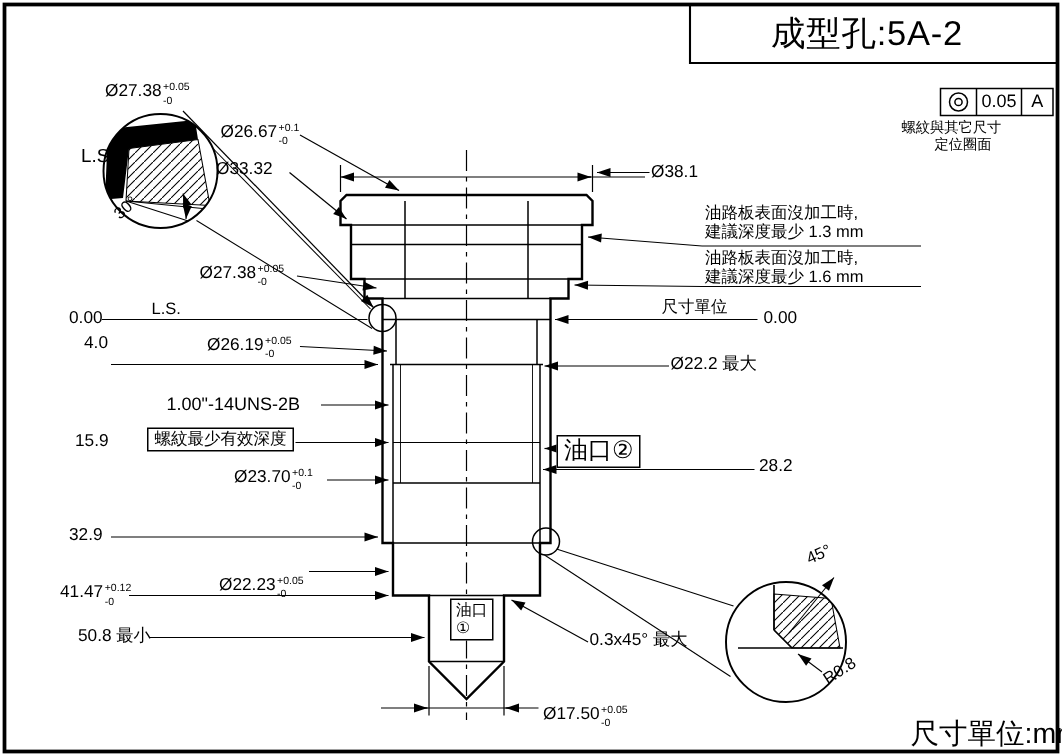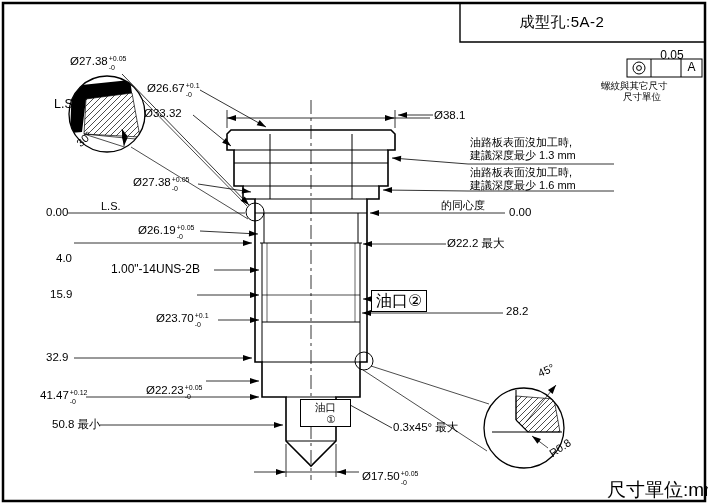--- a/index.html
+++ b/index.html
@@ -5,28 +5,28 @@
   html,body{margin:0;padding:0;background:#e8e8e8}
   .sheet{position:relative;width:708px;height:504px;background:#fff;
          font-family:"Liberation Sans","DejaVu Sans",sans-serif;color:#000;overflow:hidden;margin:0 auto}
   .sheet svg{position:absolute;left:0;top:0}
   .lbl{position:absolute;white-space:nowrap;font-size:11.5px;line-height:1.1}
   .dim{display:flex;align-items:flex-start}
   .dim .v{display:inline-block}
   .tol{display:inline-flex;flex-direction:column;font-size:7px;line-height:1;margin-left:1px}
   .tol span + span{margin-top:1.5px}
   .boxed{border:1px solid #000;padding:1px 4px;background:#fff}
-  .title-box{left:464px;top:3px;width:196px;height:39px;display:flex;align-items:center;
-             justify-content:center;font-size:15px;letter-spacing:.5px}
+  .title-box{left:480px;top:3px;width:196px;height:39px;display:flex;align-items:center;
+             justify-content:center;font-size:23px;letter-spacing:.5px}
   .fcf-cell{display:flex;align-items:center;justify-content:center;font-size:12px}
   .small{font-size:9.5px;line-height:11px}
   .notes{font-size:11px;line-height:13.5px}
   .rot{transform-origin:left top}
   .unit{font-size:19px}
-  .oil1{text-align:right;line-height:12px;font-size:10.5px;padding:1px 14px}
+  .oil1{text-align:left;line-height:12px;font-size:10.5px;padding:1px 3px}
 </style>
 </head>
 <body>
 
 <div class="sheet">
 
 <svg width="708" height="504" viewBox="0 0 708 504">
   <defs>
     <marker id="ah" markerWidth="11" markerHeight="8" refX="9.5" refY="4" orient="auto-start-reverse" markerUnits="userSpaceOnUse">
       <path d="M0.5,1 L9.5,4 L0.5,7 Z" fill="#000"></path>
@@ -160,33 +160,33 @@
       <line x1="516" y1="390" x2="516" y2="420" stroke="#000" stroke-width="1.1"></line>
       <line x1="516" y1="420" x2="528" y2="432" stroke="#000" stroke-width="1.1"></line>
     </g>
     <line x1="526" y1="422" x2="556" y2="385" stroke="#000" stroke-width="0.7" marker-end="url(#ah)"></line>
     <line x1="548" y1="448" x2="532" y2="436" stroke="#000" stroke-width="0.7" marker-end="url(#ah)"></line>
   </g>
 </svg>
 
 <div class="lbl title-box">成型孔:5A-2</div>
 
-<div class="lbl fcf-cell" style="left:651px;top:47px;width:42px;height:18px">0.05</div>
+<div class="lbl fcf-cell" style="left:651px;top:59px;width:30px;height:18px">0.05</div>
 <div class="lbl fcf-cell" style="left:681px;top:59px;width:21px;height:18px">A</div>
 <div class="lbl small" style="left:601px;top:80px">螺紋與其它尺寸</div>
-<div class="lbl small" style="left:623px;top:91px">尺寸單位</div>
+<div class="lbl small" style="left:623px;top:91px">定位圈面</div>
 
 <div class="lbl notes" style="left:470px;top:136px">油路板表面沒加工時,</div>
 <div class="lbl notes" style="left:470px;top:149px">建議深度最少 1.3 mm</div>
 <div class="lbl notes" style="left:470px;top:166px">油路板表面沒加工時,</div>
 <div class="lbl notes" style="left:470px;top:179px">建議深度最少 1.6 mm</div>
 
 <div class="lbl" style="left:54px;top:98px;font-size:12.5px">L.S.</div>
 <div class="lbl" style="left:101px;top:200px;font-size:11px">L.S.</div>
-<div class="lbl" style="left:441px;top:199px;font-size:11px">的同心度</div>
+<div class="lbl" style="left:441px;top:199px;font-size:11px">尺寸單位</div>
 
 <div class="lbl dim" style="left:70px;top:55px">
   <span class="v">Ø27.38</span>
   <span class="tol">
         <span>+0.05</span>
         <span>-0</span>
       </span>
 </div>
 <div class="lbl dim" style="left:147px;top:82px">
   <span class="v">Ø26.67</span>
@@ -229,35 +229,36 @@
 <div class="lbl dim" style="left:362px;top:470px">
   <span class="v">Ø17.50</span>
   <span class="tol">
         <span>+0.05</span>
         <span>-0</span>
       </span>
 </div>
 
 <div class="lbl" style="left:46px;top:206px">0.00</div>
 <div class="lbl" style="left:509px;top:206px">0.00</div>
-<div class="lbl" style="left:56px;top:252px">4.0</div>
+<div class="lbl" style="left:56px;top:223px">4.0</div>
 <div class="lbl" style="left:50px;top:288px">15.9</div>
 <div class="lbl" style="left:46px;top:351px">32.9</div>
 <div class="lbl dim" style="left:40px;top:389px">
   <span class="v">41.47</span>
   <span class="tol">
         <span>+0.12</span>
         <span>-0</span>
       </span>
 </div>
 <div class="lbl" style="left:52px;top:418px">50.8 最小</div>
 
 <div class="lbl" style="left:447px;top:237px">Ø22.2 最大</div>
 <div class="lbl" style="left:506px;top:305px">28.2</div>
 <div class="lbl boxed" style="left:371px;top:290px;font-size:16px">油口②</div>
+<div class="lbl boxed" style="left:98px;top:285px;font-size:11px">螺紋最少有效深度</div>
 <div class="lbl boxed oil1" style="left:300px;top:399px">
   <div>油口</div>
   <div>①</div>
 </div>
 <div class="lbl" style="left:393px;top:421px">0.3x45° 最大</div>
 
 <div class="lbl rot" style="left:74px;top:140px;transform:rotate(-42deg);font-size:11px">30°</div>
 <div class="lbl rot" style="left:536px;top:368px;transform:rotate(-24deg);font-size:11px">45°</div>
 <div class="lbl rot" style="left:547px;top:449px;transform:rotate(-33deg);font-size:11px">R0.8</div>
 

